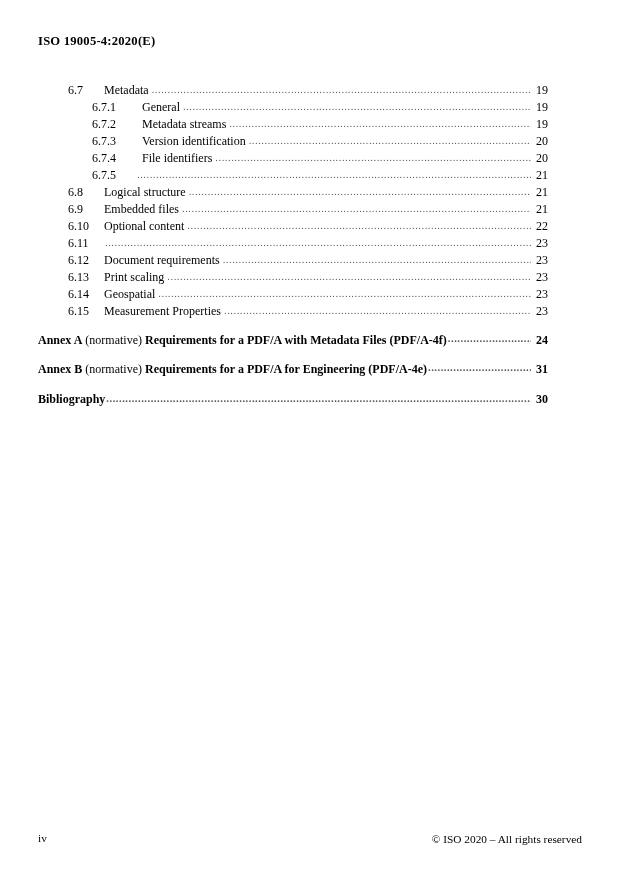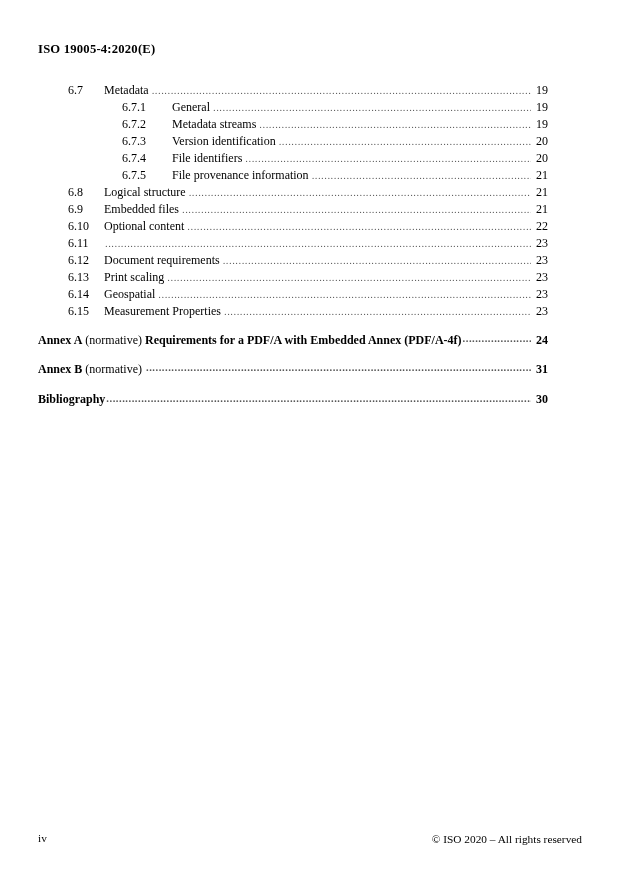--- a/index.html
+++ b/index.html
@@ -21,31 +21,30 @@
     height: 876px;
   }
   .header {
     position: absolute;
     top: 34px;
     left: 38px;
     font-family: "Liberation Serif", serif;
     font-weight: bold;
     font-size: 9.5pt;
     letter-spacing: 0.2px;
-    margin-top: 8px;
   }
   .toc {
     position: absolute;
     top: 82px;
     left: 38px;
     width: 510px;
   }
   .toc-row {
     display: flex;
-    align-items: flex-end;
+    align-items: center;
     font-size: 9pt;
     line-height: 1.42;
     white-space: nowrap;
   }
   .num {
     flex: 0 0 auto;
     text-align: left;
   }
   .title {
     flex: 0 0 auto;
@@ -63,21 +62,21 @@
     top: -1px;
   }
   .pg {
     flex: 0 0 auto;
     text-align: right;
     min-width: 16px;
   }
 
   
   .lvl2 .num { width: 36px; margin-left: 30px; }
-  .lvl3 .num { width: 44px; margin-left: 84px; }
+  .lvl3 .num { width: 44px; margin-left: 54px; }
   .lvl3 .title { padding-left: 6px; }
 
   .annex-row {
     display: flex;
     align-items: flex-start;
     font-size: 9pt;
     line-height: 1.42;
     white-space: nowrap;
     font-weight: bold;
     margin-top: 12px;
@@ -152,21 +151,20 @@
 
     <div class="toc-row lvl3">
       <span class="num">6.7.4</span>
       <span class="title">File identifiers</span>
       <span class="dots">........................................................................................................................................................................................................</span>
       <span class="pg">20</span>
     </div>
 
     <div class="toc-row lvl3">
       <span class="num">6.7.5</span>
-      <span class="title">File provenance information</span>
       <span class="dots">........................................................................................................................................................................................................</span>
       <span class="pg">21</span>
     </div>
 
     <div class="toc-row lvl2">
       <span class="num">6.8</span>
       <span class="title">Logical structure</span>
       <span class="dots">........................................................................................................................................................................................................</span>
       <span class="pg">21</span>
     </div>
@@ -215,28 +213,29 @@
     <div class="toc-row lvl2">
       <span class="num">6.15</span>
       <span class="title">Measurement Properties</span>
       <span class="dots">........................................................................................................................................................................................................</span>
       <span class="pg">23</span>
     </div>
 
     <div class="annex-row">
       <span class="annex-label">Annex A</span>
       <span class="normative">(normative)</span>
-      <span class="annex-title">Requirements for a PDF/A with Embedded Annex (PDF/A-4f)</span>
+      <span class="annex-title">Requirements for a PDF/A with Metadata Files (PDF/A-4f)</span>
       <span class="dots">........................................................................................................................................................................................................</span>
       <span class="pg">24</span>
     </div>
 
     <div class="annex-row">
       <span class="annex-label">Annex B</span>
       <span class="normative">(normative)</span>
+      <span class="annex-title">Requirements for a PDF/A for Engineering (PDF/A-4e)</span>
       <span class="dots">........................................................................................................................................................................................................</span>
       <span class="pg">31</span>
     </div>
 
     <div class="biblio-row">
       <span class="annex-title">Bibliography</span>
       <span class="dots">........................................................................................................................................................................................................</span>
       <span class="pg">30</span>
     </div>
 

